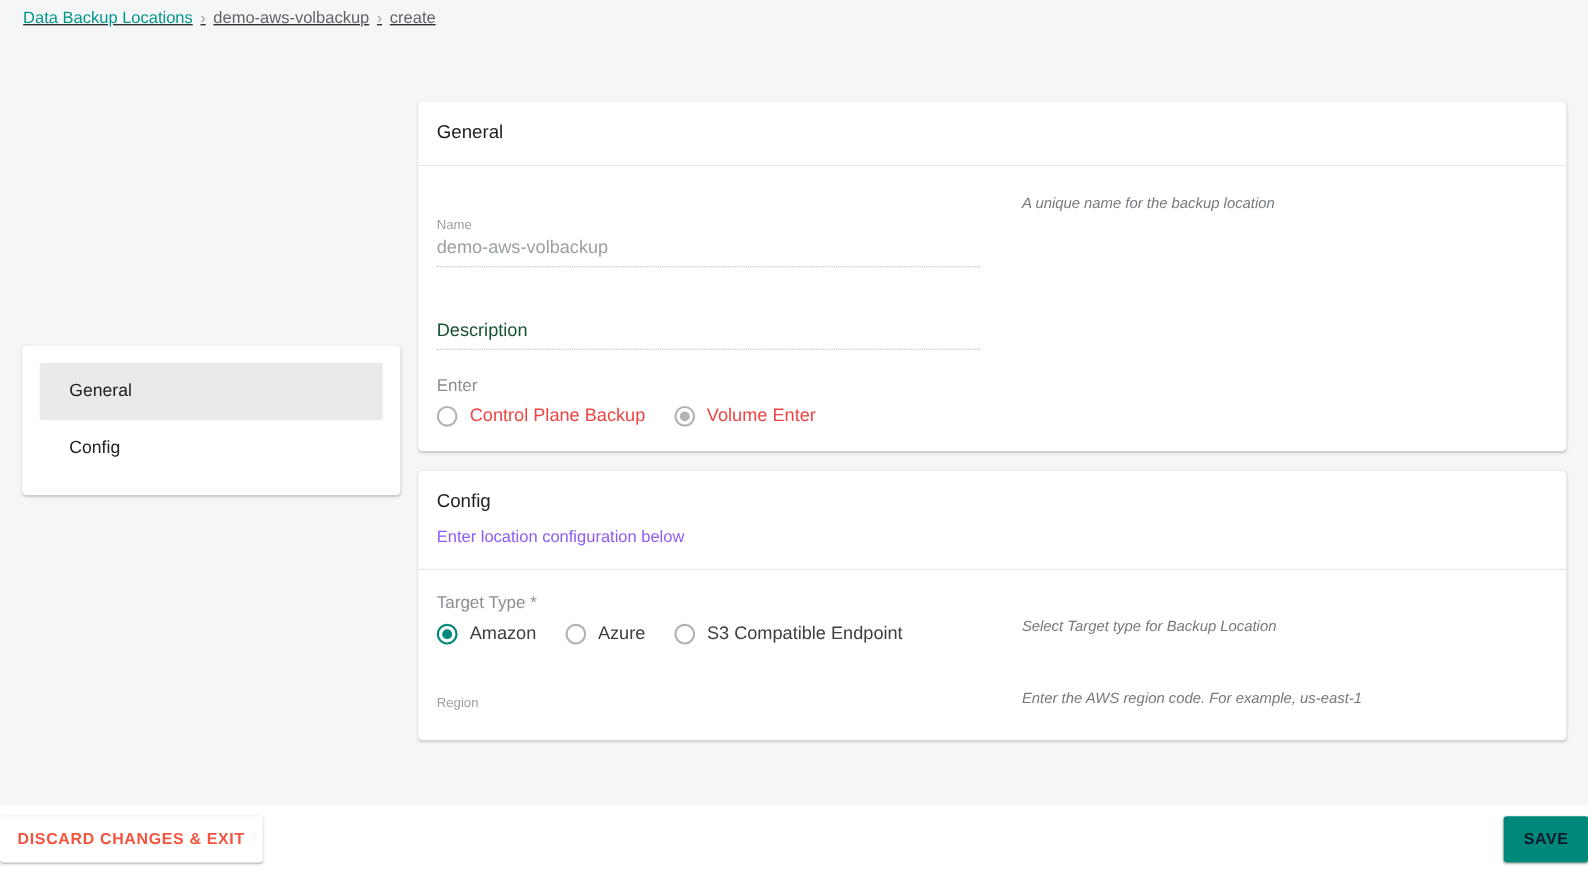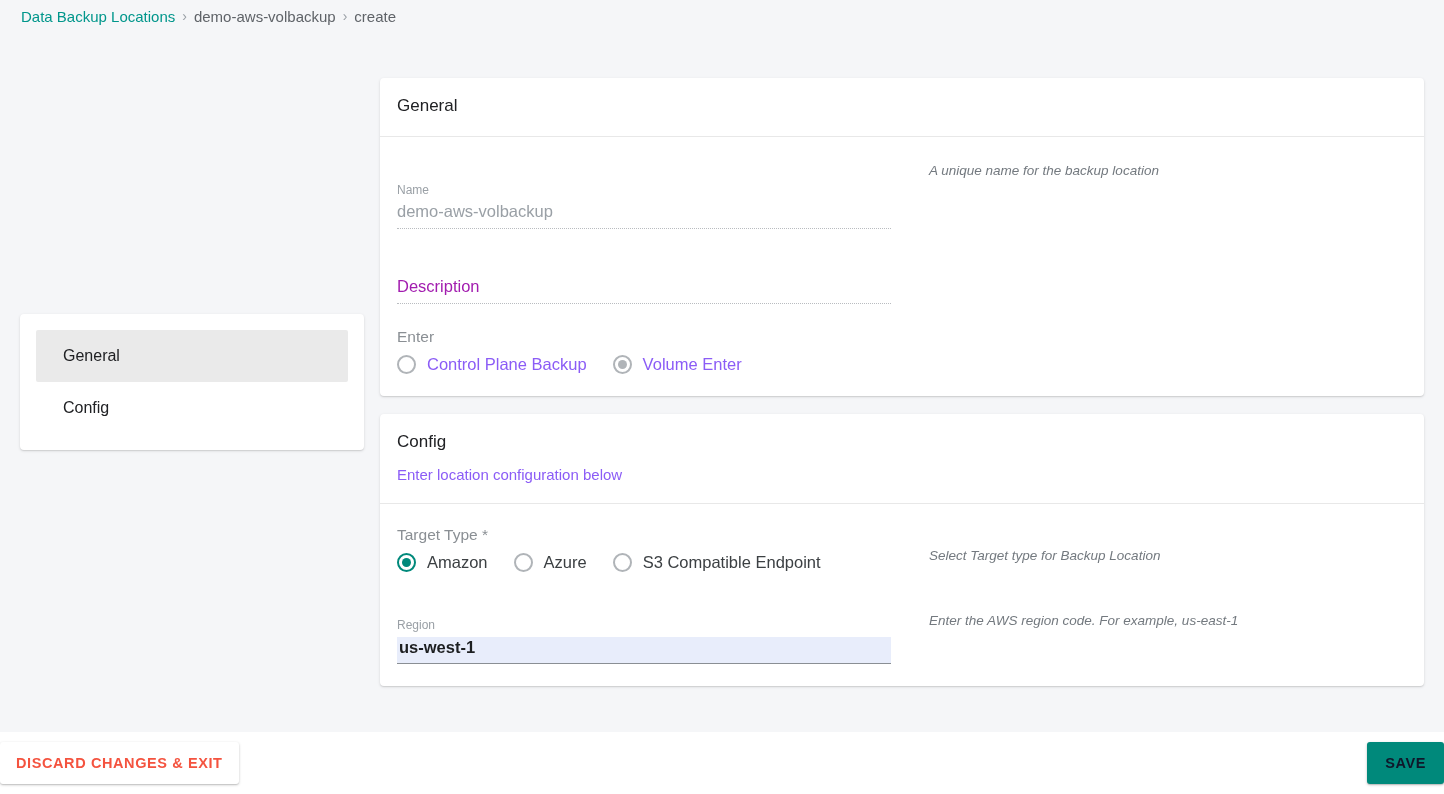--- a/index.html
+++ b/index.html
@@ -12,20 +12,21 @@
   }
 
   
   .breadcrumb {
     height: 32px;
     display: flex;
     align-items: center;
     padding-left: 21px;
     font-size: 15px;
     gap: 7px;
+    text-decoration: underline;
   }
   .bc-link { color: #00968b; cursor: pointer; }
   .bc-sep  { color: #9aa0a6; font-size: 14px; }
   .bc-text { color: #5f6368; }
 
   
   .page {
     display: flex;
     align-items: center;
     padding: 8px 20px 0 20px;
@@ -80,42 +81,42 @@
     font-size: 16.5px;
     color: #9aa0a6;
     padding-bottom: 7px;
     min-height: 26px;
   }
   .uline-dotted { border-bottom: 1px dotted #b9bcc0; }
   .uline-solid  { border-bottom: 1px solid #8a8f94; }
 
   .mfield.filled .mvalue { background: #e8edfb; color: #1d1f21; font-weight: bold;
                            padding: 1px 0 6px 2px; }
-  .placeholder { color: #a21caf; font-size: 16.5px; padding-bottom: 7px; min-height: 26px; }
+  .placeholder { color: #14532d; font-size: 16.5px; padding-bottom: 7px; min-height: 26px; }
 
   
   .grouplabel { font-size: 15.5px; color: #8a8f94; margin-bottom: 9px; }
   .radios { display: flex; align-items: center; gap: 10px; }
   .radio { display: flex; align-items: center; gap: 11px; cursor: pointer; margin-right: 16px; }
   .dot {
     width: 19px; height: 19px; border-radius: 50%;
     border: 2px solid #b0b4b8;
     display: flex; align-items: center; justify-content: center;
     flex: 0 0 19px;
   }
   .dot.checked-grey { border-color: #b0b4b8; }
   .dot.checked-grey::after {
     content: ""; width: 9px; height: 9px; border-radius: 50%; background: #b0b4b8;
   }
   .dot.checked-teal { border-color: #00897b; }
   .dot.checked-teal::after {
     content: ""; width: 9px; height: 9px; border-radius: 50%; background: #00897b;
   }
   .rlabel { font-size: 16.5px; color: #3c4043; }
-  .rlabel.muted { color: #8b5cf6; }
+  .rlabel.muted { color: #ef4444; }
 
   
   .bottombar {
     position: absolute; left: 0; bottom: 0;
     width: 1444px; height: 62px;
     background: #fff;
     display: flex; align-items: center; justify-content: space-between;
     padding: 0 0;
   }
   .btn-discard {
@@ -242,21 +243,20 @@
               </div>
             </div>
           </div>
           <div class="hint" style="padding-top:22px">Select Target type for Backup Location</div>
         </div>
 
         <div class="row" style="margin-top:22px">
           <div class="field-col">
             <div class="mfield filled" style="margin-bottom:0">
               <div class="mlabel">Region</div>
-              <div class="mvalue uline-solid">us-west-1</div>
             </div>
           </div>
           <div class="hint" style="padding-top:19px">Enter the AWS region code. For example, us-east-1</div>
         </div>
 
       </div>
     </div>
 
   </div>
 </div>

